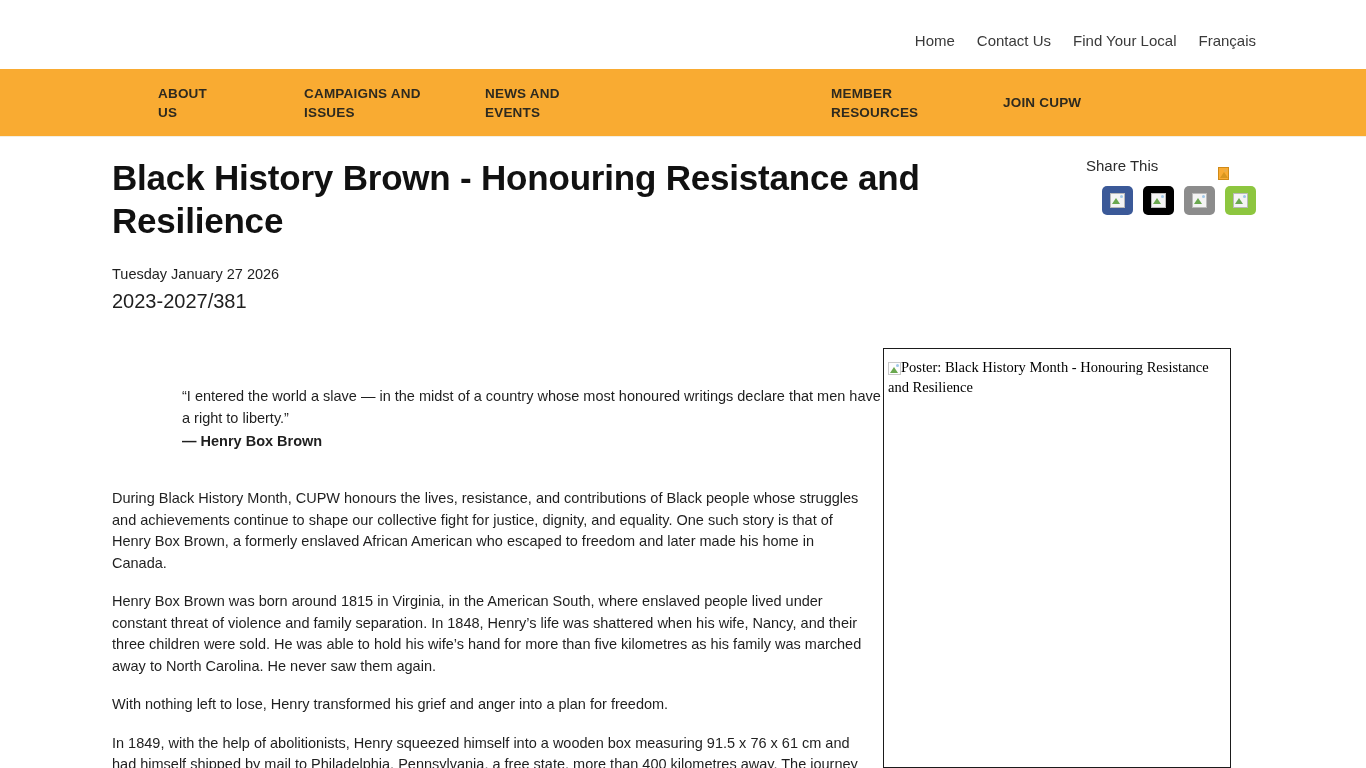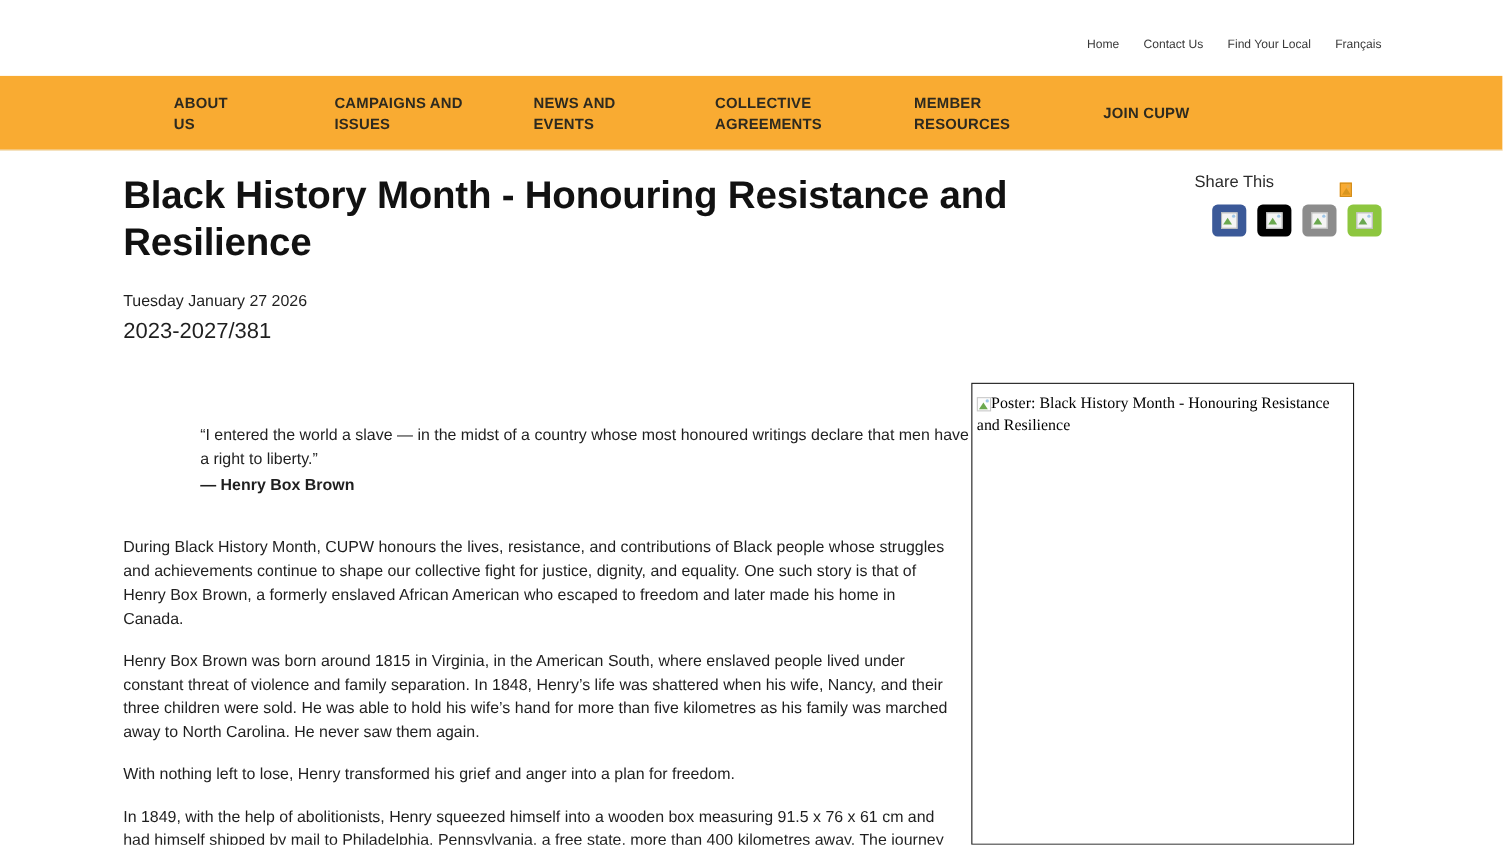--- a/index.html
+++ b/index.html
@@ -72,21 +72,21 @@
 
   .top-nav {
     position: absolute;
     right: 110px;
     top: 31px;
     display: flex;
     align-items: center;
     gap: 22px;
   }
   .top-nav a {
-    font-size: 11px;
+    font-size: 15px;
     line-height: 20px;
     color: #3a3a3a;
     text-decoration: none;
     white-space: nowrap;
   }
 
   
   .orange-bar {
     position: absolute;
     left: 0; top: 69px;
@@ -292,26 +292,20 @@
         </div>
       </a>
 
       <a href="#" class="main-nav-item nav-news">
         <div>
           <span>NEWS AND</span>
           <span>EVENTS</span>
         </div>
       </a>
 
-      <a href="#" class="main-nav-item nav-collective">
-        <div>
-          <span>COLLECTIVE</span>
-          <span>AGREEMENTS</span>
-        </div>
-      </a>
 
       <a href="#" class="main-nav-item nav-member">
         <div>
           <span>MEMBER</span>
           <span>RESOURCES</span>
         </div>
       </a>
 
       <a href="#" class="main-nav-item nav-join">
         <div>
@@ -320,21 +314,21 @@
       </a>
 
       <a href="#" class="nav-search">
         <span class="broken-img"></span>
       </a>
     </nav>
   </div>
 
   <div class="content">
 
-    <h1 class="page-title">Black History Month - Honouring Resistance and Resilience</h1>
+    <h1 class="page-title">Black History Brown - Honouring Resistance and Resilience</h1>
 
     <div class="meta-date">Tuesday January 27 2026</div>
     <div class="meta-ref">2023-2027/381</div>
 
     <div class="share-wrap">
       <span class="share-label">Share This</span>
       <div class="share-icons">
         <a href="#" class="share-btn sb-facebook">
           <span class="broken-img"></span>
         </a>

